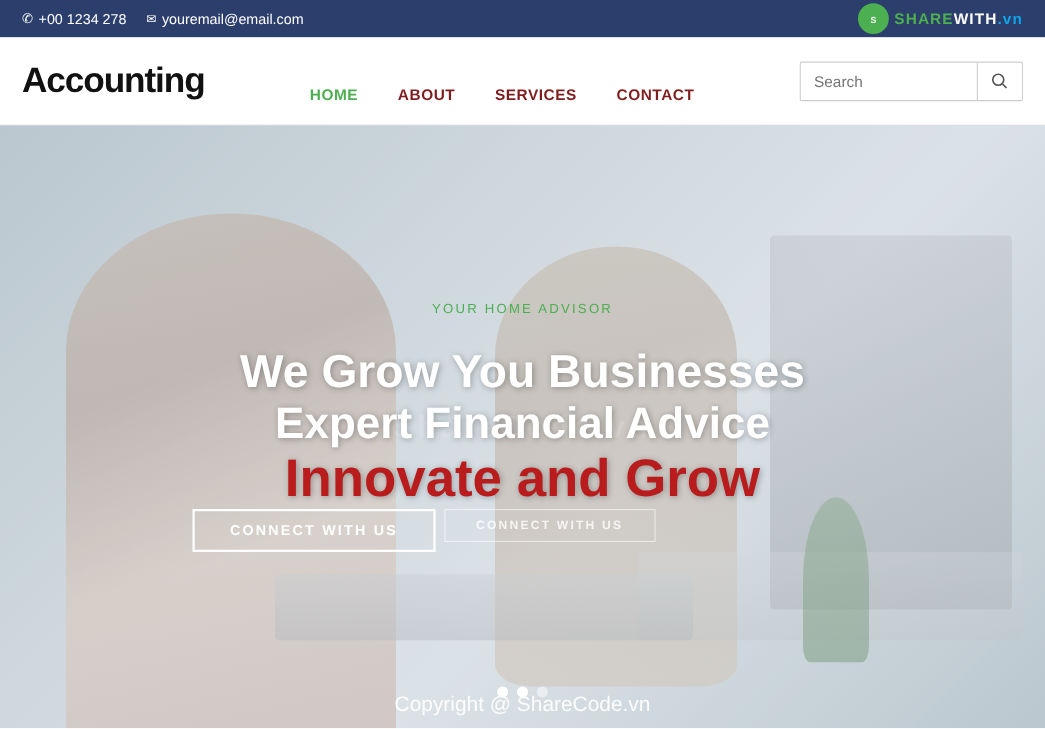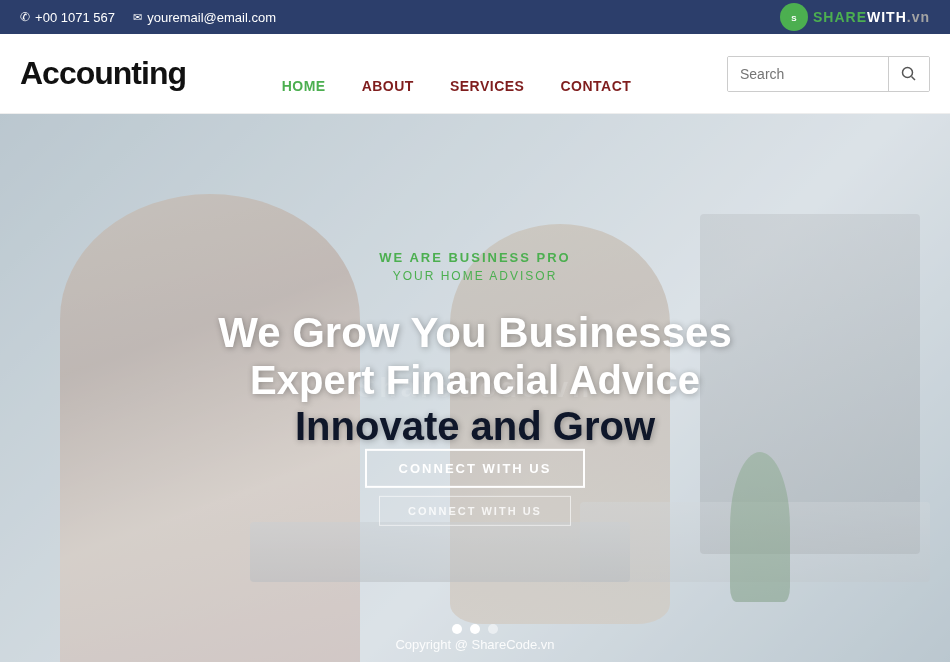--- a/index.html
+++ b/index.html
@@ -162,30 +162,30 @@
       line-height: 1.15;
     }
     .hero-title-2 {
       font-size: 40px;
       font-weight: 700;
       color: #fff;
       text-shadow: 1px 1px 6px rgba(0,0,0,0.3);
       line-height: 1.15;
     }
     .hero-title-3 {
-      font-size: 40px;
+      font-size: 48px;
       font-weight: 700;
-      color: #0f172a;
+      color: #b91c1c;
       text-shadow: 1px 1px 6px rgba(0,0,0,0.3);
       line-height: 1.15;
     }
     .hero-buttons {
       display: flex;
-      flex-direction: column;
-      align-items: center;
+      flex-direction: row;
+      align-items: flex-start;
       gap: 8px;
     }
     .btn-connect {
       background: transparent;
       border: 2px solid #fff;
       color: #fff;
       font-size: 13px;
       font-weight: 700;
       letter-spacing: 2px;
       padding: 10px 32px;
@@ -222,21 +222,21 @@
     .dot.active {
       background: #fff;
     }
 
     
     .footer-copy {
       position: absolute;
       bottom: 10px;
       left: 50%;
       transform: translateX(-50%);
-      font-size: 13px;
+      font-size: 19px;
       color: rgba(255,255,255,0.9);
       z-index: 10;
       white-space: nowrap;
       margin-top: 29px;
     }
 
     
     .watermark {
       position: absolute;
       top: 50%;
@@ -250,35 +250,35 @@
       letter-spacing: 4px;
     }
   </style>
 </head>
 <body>
 
 <div class="top-bar">
   <div class="top-bar-left">
     <span>
       <span style="font-size:12px;">✆</span>
-      <span>+00 1071 567</span>
+      <span>+00 1234 278</span>
     </span>
     <span>
       <span style="font-size:11px;">✉</span>
       <span>youremail@email.com</span>
     </span>
   </div>
   <div class="top-bar-logo">
     <div class="logo-icon">
       <svg width="18" height="18" viewBox="0 0 18 18">
         <circle cx="9" cy="9" r="8" fill="#4caf50" opacity="0.8"></circle>
         <text x="9" y="13" text-anchor="middle" font-size="8" fill="white" font-weight="bold">S</text>
       </svg>
     </div>
-    <span style="color:#4caf50; font-size:14px; font-weight:bold; letter-spacing:1px;">SHARE<span style="color:#fff;">WITH</span><span style="color:#a3a3a3;">.vn</span></span>
+    <span style="color:#4caf50; font-size:14px; font-weight:bold; letter-spacing:1px;">SHARE<span style="color:#fff;">WITH</span><span style="color:#0ea5e9;">.vn</span></span>
   </div>
 </div>
 
 <div class="header">
   <div class="site-title">Accounting</div>
 
   <nav class="nav">
     <div class="nav-item active">HOME</div>
     <div class="nav-item">ABOUT</div>
     <div class="nav-item">SERVICES</div>
@@ -311,21 +311,20 @@
     <div style="position:absolute;left:250px;bottom:80px;width:380px;height:60px;background:linear-gradient(180deg,#ccc 0%,#aaa 100%);border-radius:4px;opacity:0.5;"></div>
 
     <div style="position:absolute;right:160px;bottom:60px;width:60px;height:150px;background:linear-gradient(180deg,#5a8a50 0%,#3a6a30 100%);border-radius:50% 50% 10% 10%;opacity:0.5;"></div>
   </div>
 
   <div class="hero-overlay"></div>
 
   <div class="watermark">ShareCode.vn</div>
 
   <div class="hero-content">
-    <div class="hero-eyebrow">WE ARE BUSINESS PRO</div>
     <div class="hero-sub">YOUR HOME ADVISOR</div>
     <div class="hero-title-1">We Grow You Businesses</div>
     <div class="hero-title-2">Expert Financial Advice</div>
     <div class="hero-title-3">Innovate and Grow</div>
 
     <div class="hero-buttons">
       <button class="btn-connect">CONNECT WITH US</button>
       <button class="btn-connect-outline">CONNECT WITH US</button>
     </div>
   </div>

